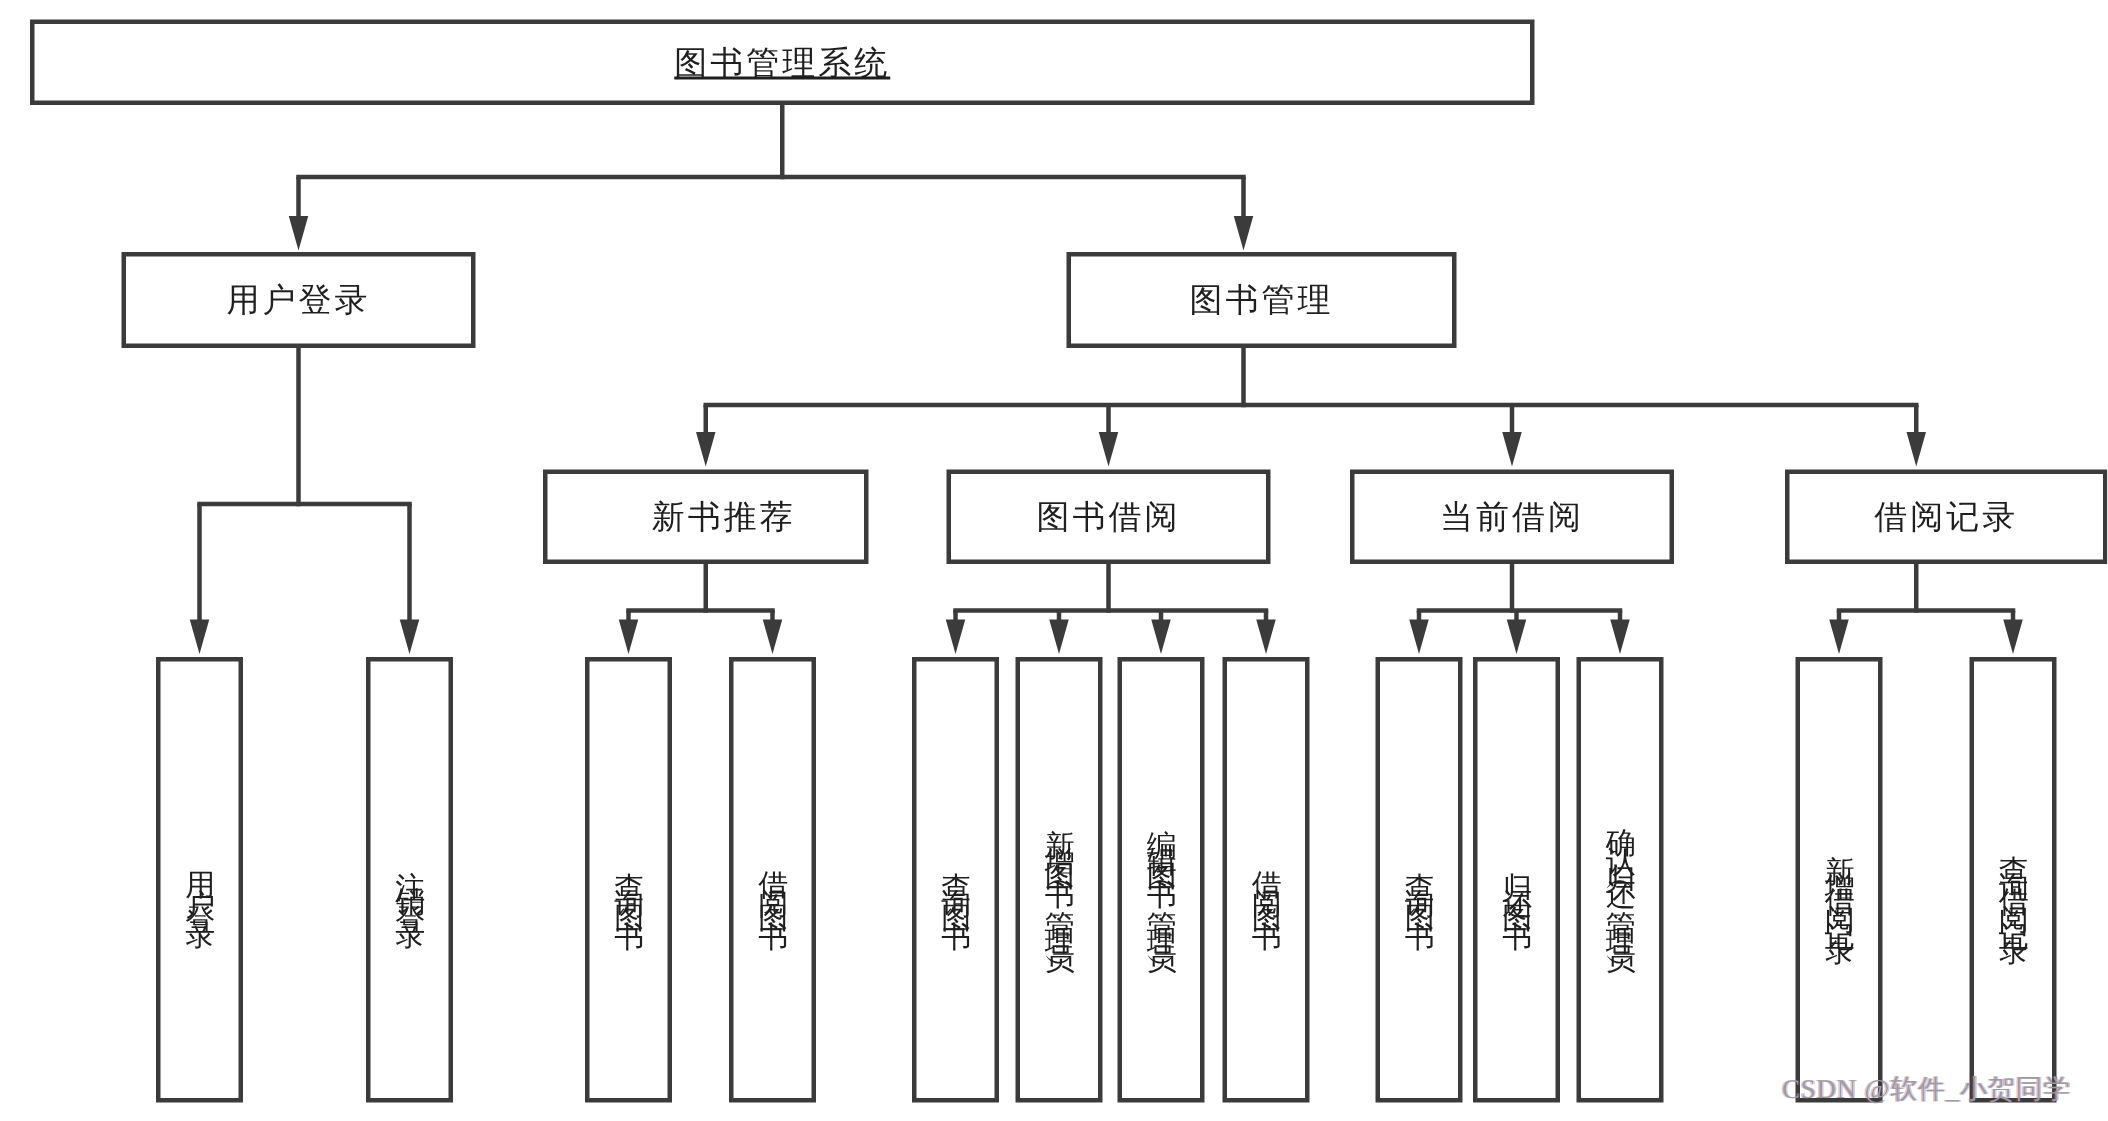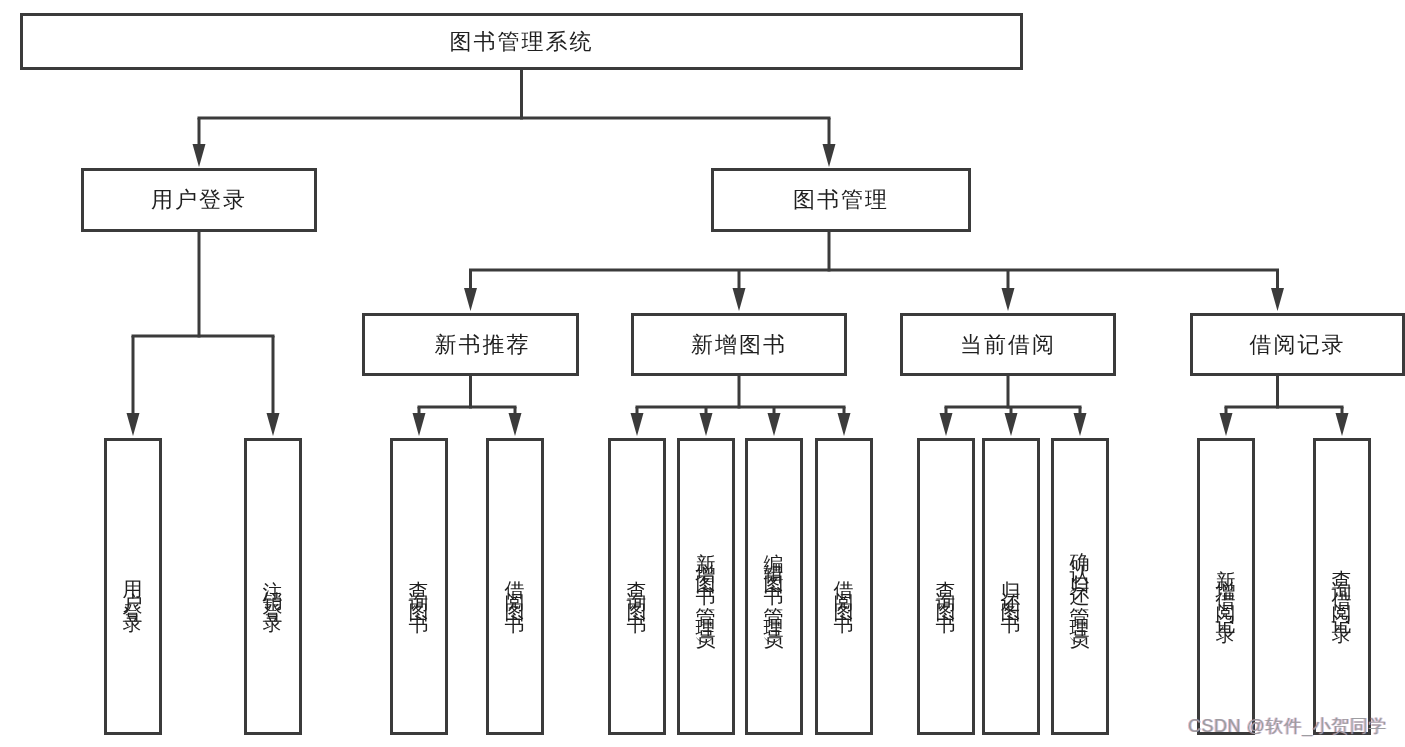--- a/index.html
+++ b/index.html
@@ -41,20 +41,21 @@
   }
   .watermark {
     position: absolute;
     left: 1188px;
     top: 714px;
     font-size: 18px;
     color: #9d9da1;
     letter-spacing: 0.5px;
     white-space: nowrap;
     text-shadow: -1px 0 0 rgba(221, 80, 80, 0.35), 1px 0 0 rgba(90, 110, 220, 0.35);
+    font-family: Liberation Serif, serif;
   }
 </style>
 </head>
 <body>
 
 <div class="canvas">
 
   <svg class="wires" viewBox="0 0 1405 747" aria-hidden="true">
     <g>
 
@@ -114,27 +115,27 @@
       <polygon points="767.5,413 780.5,413 774,436"></polygon>
       <polygon points="837.5,413 850.5,413 844,436"></polygon>
       <polygon points="939.5,413 952.5,413 946,436"></polygon>
       <polygon points="1004.5,413 1017.5,413 1011,436"></polygon>
       <polygon points="1073.5,413 1086.5,413 1080,436"></polygon>
       <polygon points="1219.5,413 1232.5,413 1226,436"></polygon>
       <polygon points="1335.5,413 1348.5,413 1342,436"></polygon>
     </g>
   </svg>
 
-  <div class="node" style="left:20px; top:13px; width:1003px; height:57px;">图书管理系统</div>
+  <div class="node" style="left:20px; top:13px; width:1003px; height:57px;text-decoration:underline;">图书管理系统</div>
 
   <div class="node" style="left:81px; top:168px; width:236px; height:64px;">用户登录</div>
   <div class="node" style="left:711px; top:168px; width:260px; height:64px;">图书管理</div>
 
   <div class="node" style="left:362px; top:313px; width:217px; height:63px;padding-left:24px;">新书推荐</div>
-  <div class="node" style="left:631px; top:313px; width:216px; height:63px;">新增图书</div>
+  <div class="node" style="left:631px; top:313px; width:216px; height:63px;">图书借阅</div>
   <div class="node" style="left:900px; top:313px; width:216px; height:63px;">当前借阅</div>
   <div class="node" style="left:1190px; top:313px; width:215px; height:63px;">借阅记录</div>
 
   <div class="node leaf" style="left:104px; top:438px; width:58px; height:297px;">用户登录</div>
   <div class="node leaf" style="left:244px; top:438px; width:58px; height:297px;">注销登录</div>
 
   <div class="node leaf" style="left:390px; top:438px; width:58px; height:297px;">查询图书</div>
   <div class="node leaf" style="left:486px; top:438px; width:58px; height:297px;">借阅图书</div>
 
   <div class="node leaf" style="left:608px; top:438px; width:58px; height:297px;">查询图书</div>

